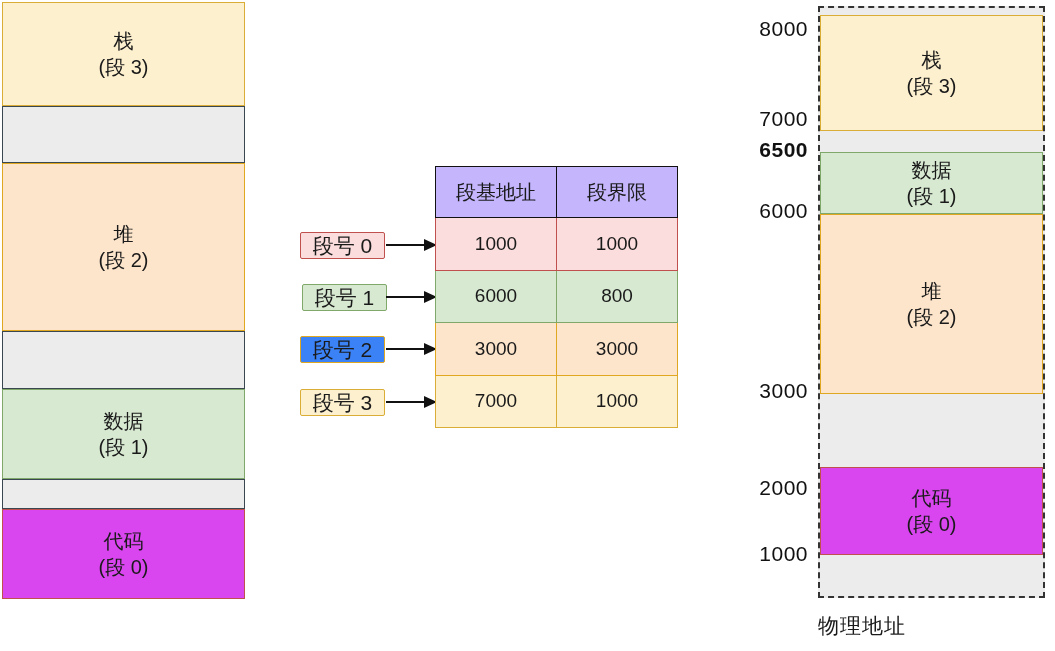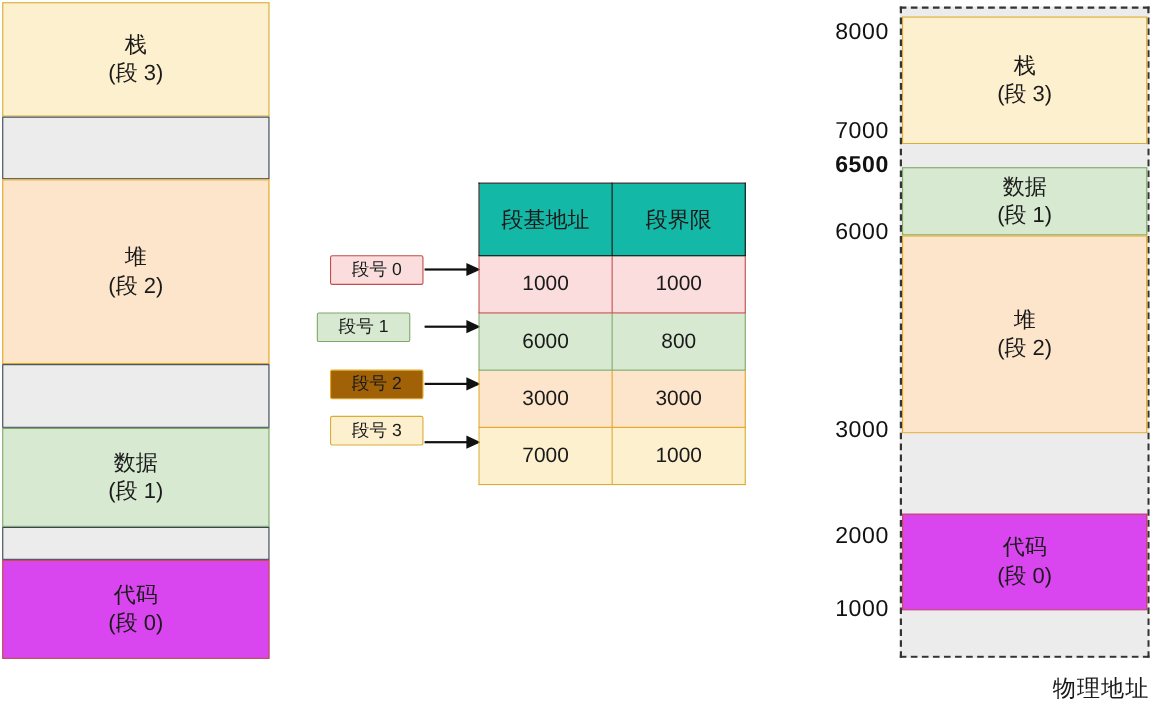--- a/index.html
+++ b/index.html
@@ -30,63 +30,63 @@
   #virtual-col{position:absolute;left:2px;top:2px;width:243px;height:597px;}
   .vcap{
     position:absolute;left:2px;top:612px;width:243px;
     text-align:center;font-size:21px;letter-spacing:1px;
   }
 
   
   .chip{
     position:absolute;box-sizing:border-box;width:85px;height:27px;
     display:flex;align-items:center;justify-content:center;
-    font-size:16px;border-radius:2px;
+    font-size:21px;border-radius:2px;
   }
   .chip0{background:#fadddc;border:1.5px solid #c0504d;}
   .chip1{background:#d7e9d1;border:1.5px solid #7fa86a;}
-  .chip2{background:#a16207;border:1.5px solid #e0a721;}
+  .chip2{background:#3b82f6;border:1.5px solid #e0a721;}
   .chip3{background:#fdf0ce;border:1.5px solid #d9ad36;}
 
   .arrow{position:absolute;height:12px;width:52px;}
   .arrow .shaft{position:absolute;left:0;top:5px;width:40px;height:2.4px;background:#111;}
   .arrow .head{
     position:absolute;left:38px;top:0px;width:0;height:0;
     border-left:13px solid #111;border-top:6px solid transparent;border-bottom:6px solid transparent;
   }
 
   
   #seg-table{
     position:absolute;left:435px;top:166px;width:243px;height:262px;
     border-collapse:collapse;table-layout:fixed;
   }
   #seg-table td,#seg-table th{
     box-sizing:border-box;text-align:center;font-weight:normal;
     font-size:19px;padding:0;height:52px;
   }
   #seg-table thead th{
-    background:#14b8a6;border:1.6px solid #111;font-size:20px;height:66px;
+    background:#c4b5fd;border:1.6px solid #111;font-size:20px;height:51px;
   }
   #seg-table tbody tr.r0 td{background:#fadddc;border:1.2px solid #c0504d;}
   #seg-table tbody tr.r1 td{background:#d7e9d1;border:1.2px solid #7fa86a;}
   #seg-table tbody tr.r2 td{background:#fde5cc;border:1.2px solid #e0a721;}
   #seg-table tbody tr.r3 td{background:#fdf0ce;border:1.2px solid #d9ad36;}
 
   
   #physical-col{
     position:absolute;left:818px;top:6px;width:227px;height:592px;
     box-sizing:border-box;border:2px dashed #333;background:#ececec;
   }
   .tick{
     position:absolute;width:78px;text-align:right;font-size:21px;
     letter-spacing:0.5px;color:#111;
   }
   .pcap{
     position:absolute;left:818px;top:612px;width:227px;
-    text-align:right;font-size:21px;letter-spacing:1px;
+    text-align:left;font-size:21px;letter-spacing:1px;
   }
 </style>
 </head>
 <body>
 
 <div class="stage">
 
   <div id="virtual-col">
       <div class="blk c-stack" style="left: 0px; top: 0px; width: 243px; height: 104px;">
         <span class="l1">栈</span>
@@ -108,31 +108,31 @@
         <span class="l2">(段 0)</span>
       </div>
     </div>
 
   <div id="chips-layer">
       <div class="chip chip0" style="left: 300px; top: 232px;">段号 0</div>
       <div class="arrow" style="left: 386px; top: 239px;">
         <div class="shaft"></div>
         <div class="head"></div>
       </div>
-      <div class="chip chip1" style="left: 288px; top: 284px;">段号 1</div>
+      <div class="chip chip1" style="left: 302px; top: 284px;">段号 1</div>
       <div class="arrow" style="left: 386px; top: 291px;">
         <div class="shaft"></div>
         <div class="head"></div>
       </div>
       <div class="chip chip2" style="left: 300px; top: 336px;">段号 2</div>
       <div class="arrow" style="left: 386px; top: 343px;">
         <div class="shaft"></div>
         <div class="head"></div>
       </div>
-      <div class="chip chip3" style="left: 300px; top: 378px;">段号 3</div>
+      <div class="chip chip3" style="left: 300px; top: 389px;">段号 3</div>
       <div class="arrow" style="left: 386px; top: 396px;">
         <div class="shaft"></div>
         <div class="head"></div>
       </div>
     </div>
 
   <table id="seg-table">
     <thead>
       <tr>
         <th>段基地址</th>

